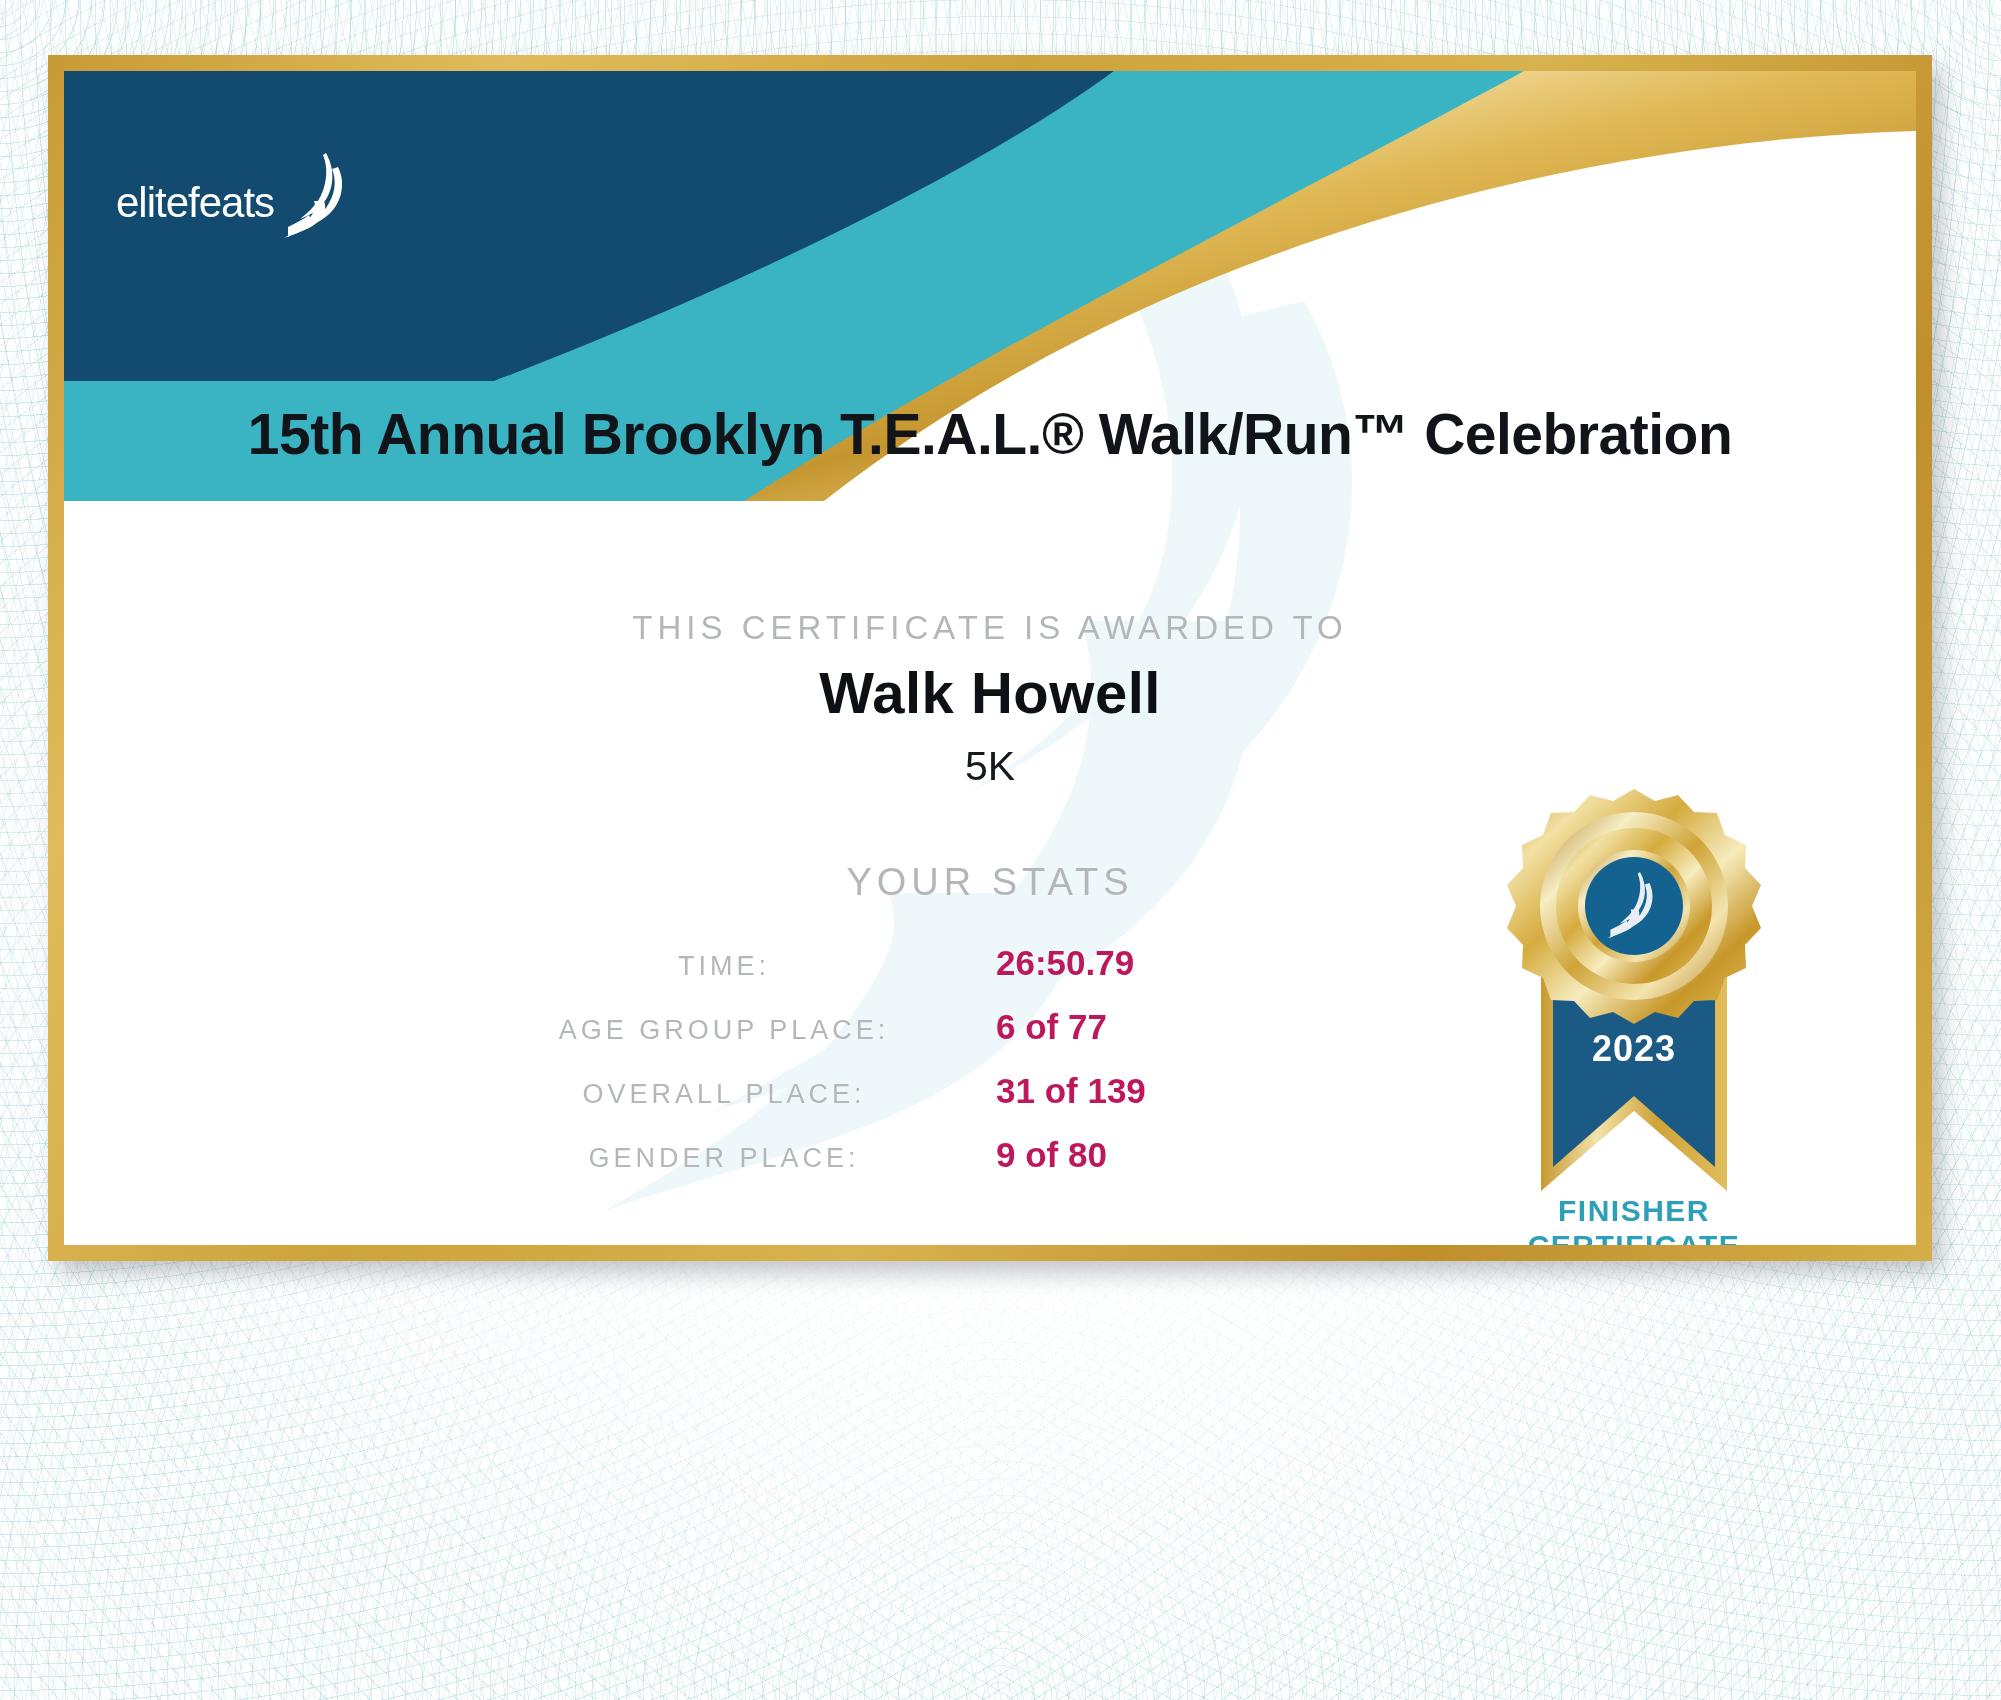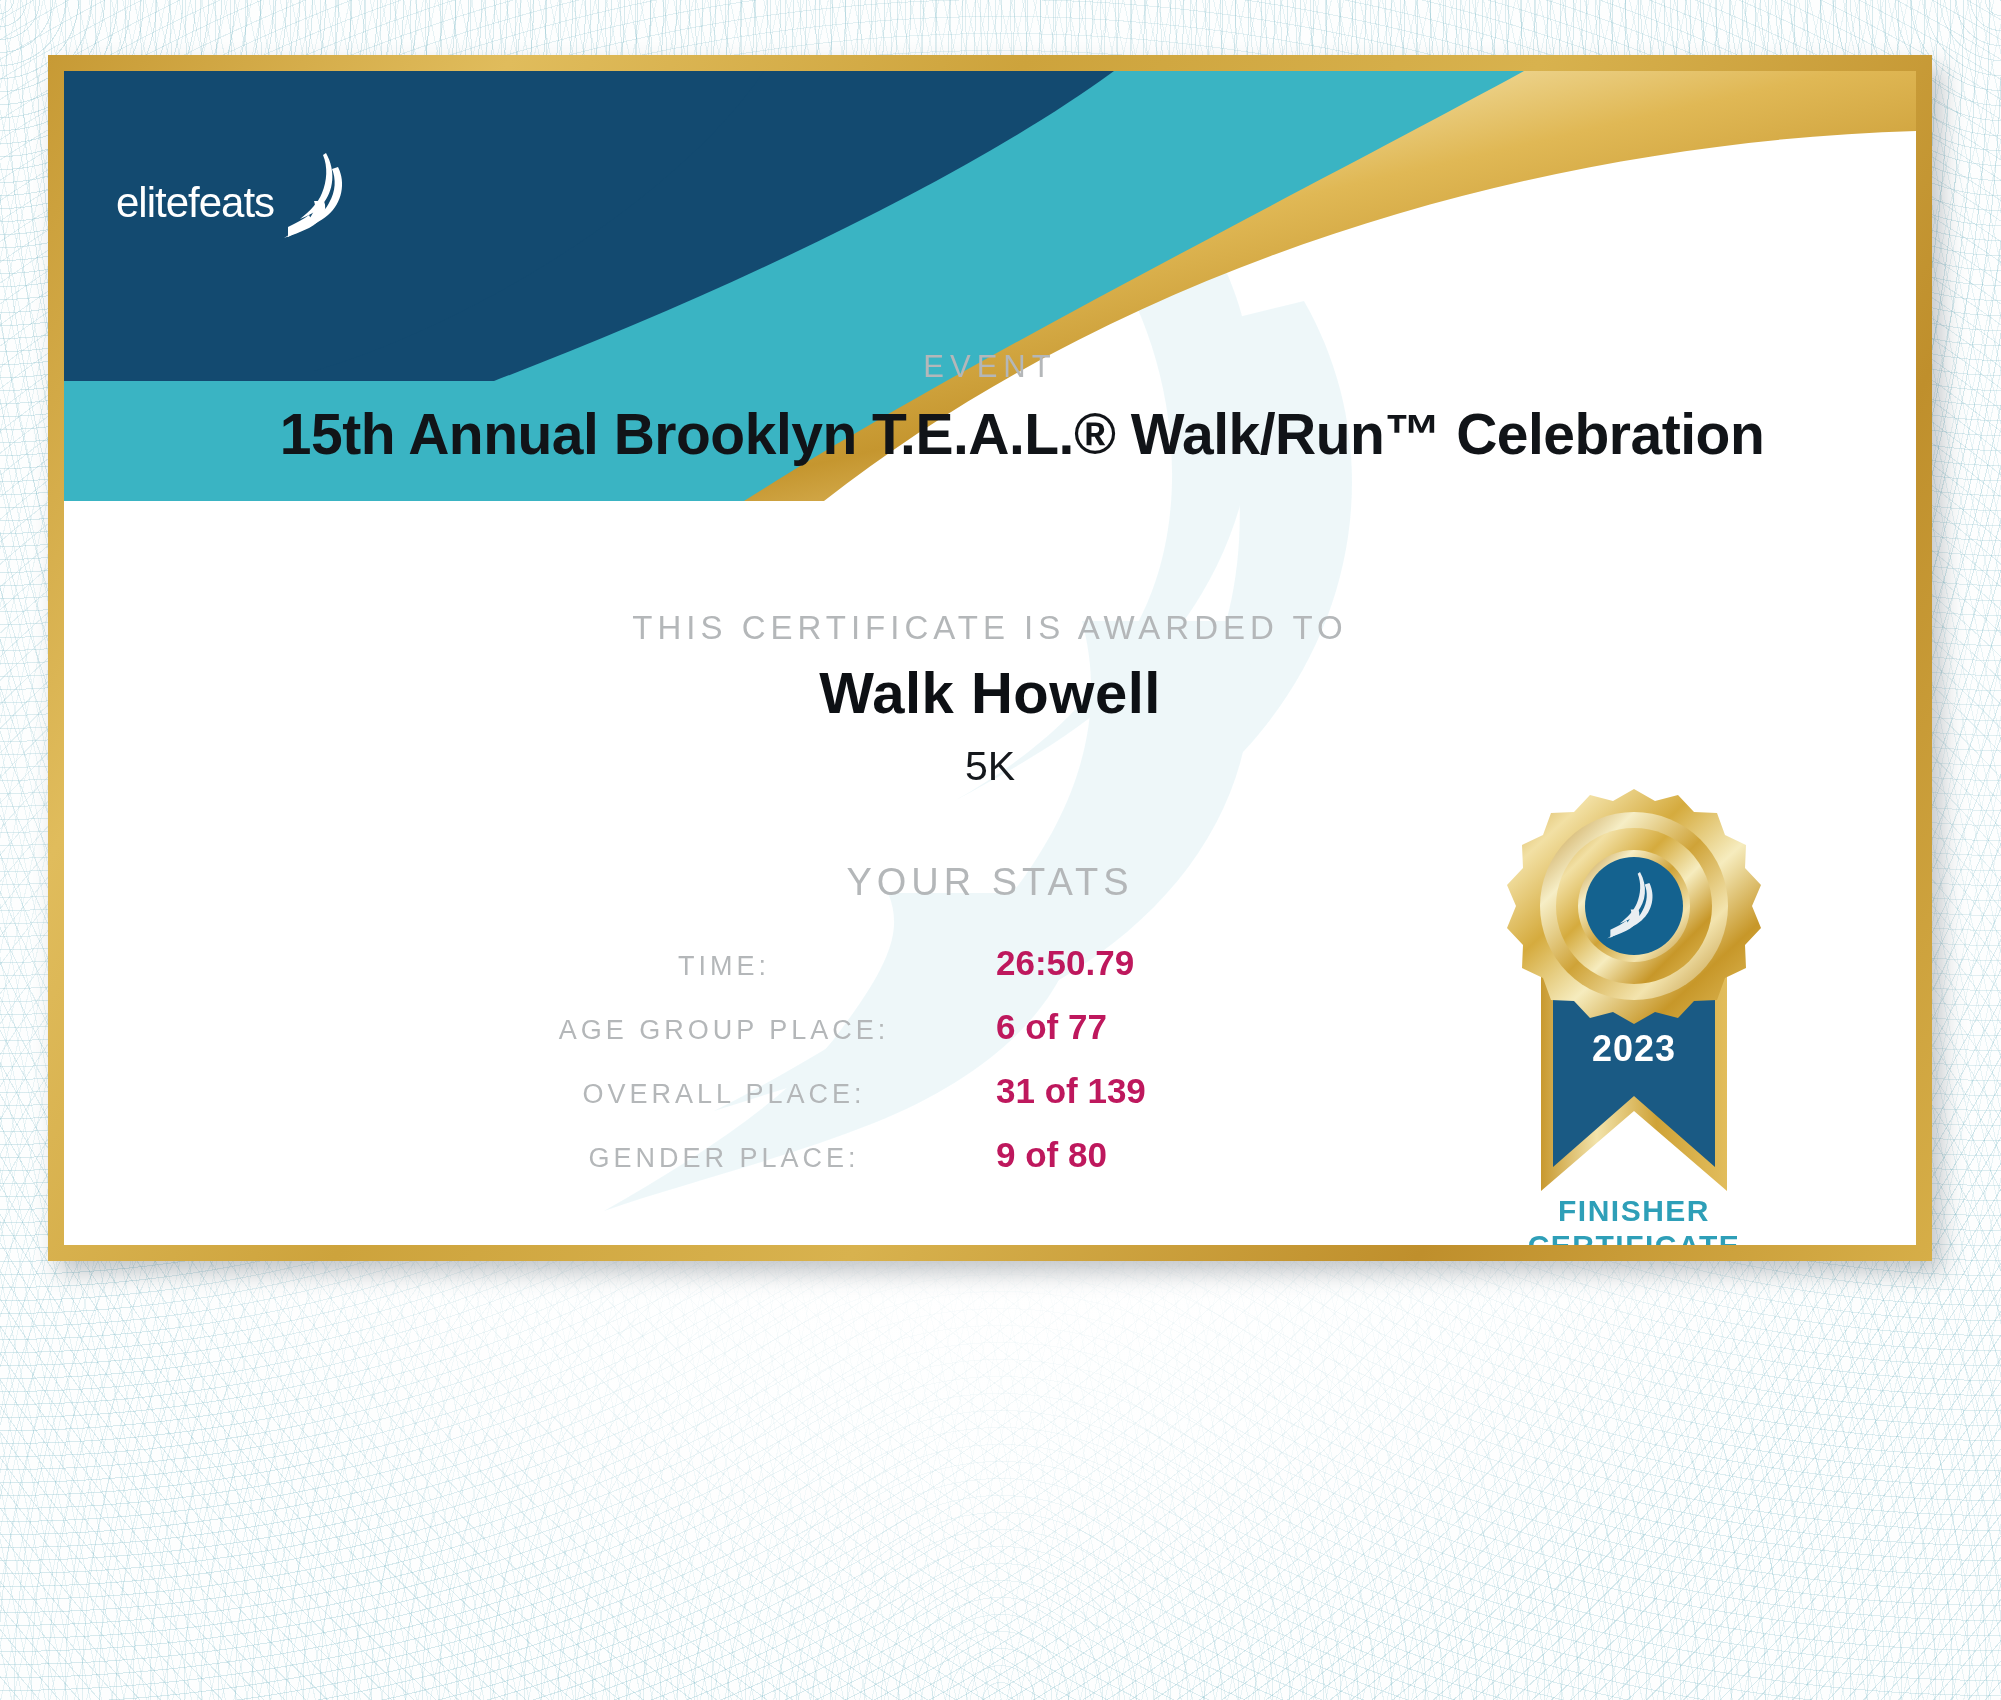--- a/index.html
+++ b/index.html
@@ -68,21 +68,21 @@
 
   
   .lbl{
     color:#b4b7b9;letter-spacing:5px;text-align:center;
     font-weight:400;
   }
   #event-label{position:absolute;top:278px;left:0;width:100%;font-size:31px;letter-spacing:6px;}
   #event-title{
     position:absolute;top:330px;left:0;width:100%;
     text-align:center;color:#111418;font-size:57px;font-weight:700;
-    letter-spacing:-.5px;white-space:nowrap;padding-left:32px;
+    letter-spacing:-.5px;white-space:nowrap;
   }
   #awarded-label{position:absolute;top:538px;left:0;width:100%;font-size:33px;letter-spacing:5px;}
   #recipient{
     position:absolute;top:588px;left:0;width:100%;
     text-align:center;color:#0d1014;font-size:58px;font-weight:700;letter-spacing:.5px;
   }
   #distance{
     position:absolute;top:672px;left:0;width:100%;
     text-align:center;color:#15181c;font-size:41px;font-weight:400;
   }
@@ -171,21 +171,20 @@
       <svg class="wingmark" width="78" height="92" viewBox="0 0 78 92">
         <g fill="#ffffff">
           <path d="M50 4 C60 22 58 42 46 56 C40 63 32 67 24 70 C34 62 42 54 46 44 C51 32 52 18 47 6 Z"></path>
           <path d="M62 18 C70 34 66 54 52 66 C44 73 34 77 25 81 C37 73 48 64 53 54 C60 42 60 30 56 20 Z"></path>
           <path d="M48 52 C52 62 46 72 33 79 C25 83 16 86 8 89 C18 83 28 77 33 70 C39 62 40 57 38 52 Z"></path>
           <path d="M12 78 C20 74 28 70 33 66 L36 72 C30 78 22 83 12 88 Z"></path>
         </g>
       </svg>
     </div>
 
-    <div id="event-label" class="lbl">EVENT</div>
     <div id="event-title">15th Annual Brooklyn T.E.A.L.® Walk/Run™ Celebration</div>
 
     <div id="awarded-label" class="lbl">THIS CERTIFICATE IS AWARDED TO</div>
     <div id="recipient">Walk Howell</div>
     <div id="distance">5K</div>
 
     <div id="stats-label" class="lbl">YOUR STATS</div>
 
     <div id="stats">
       <div class="stat-row">

